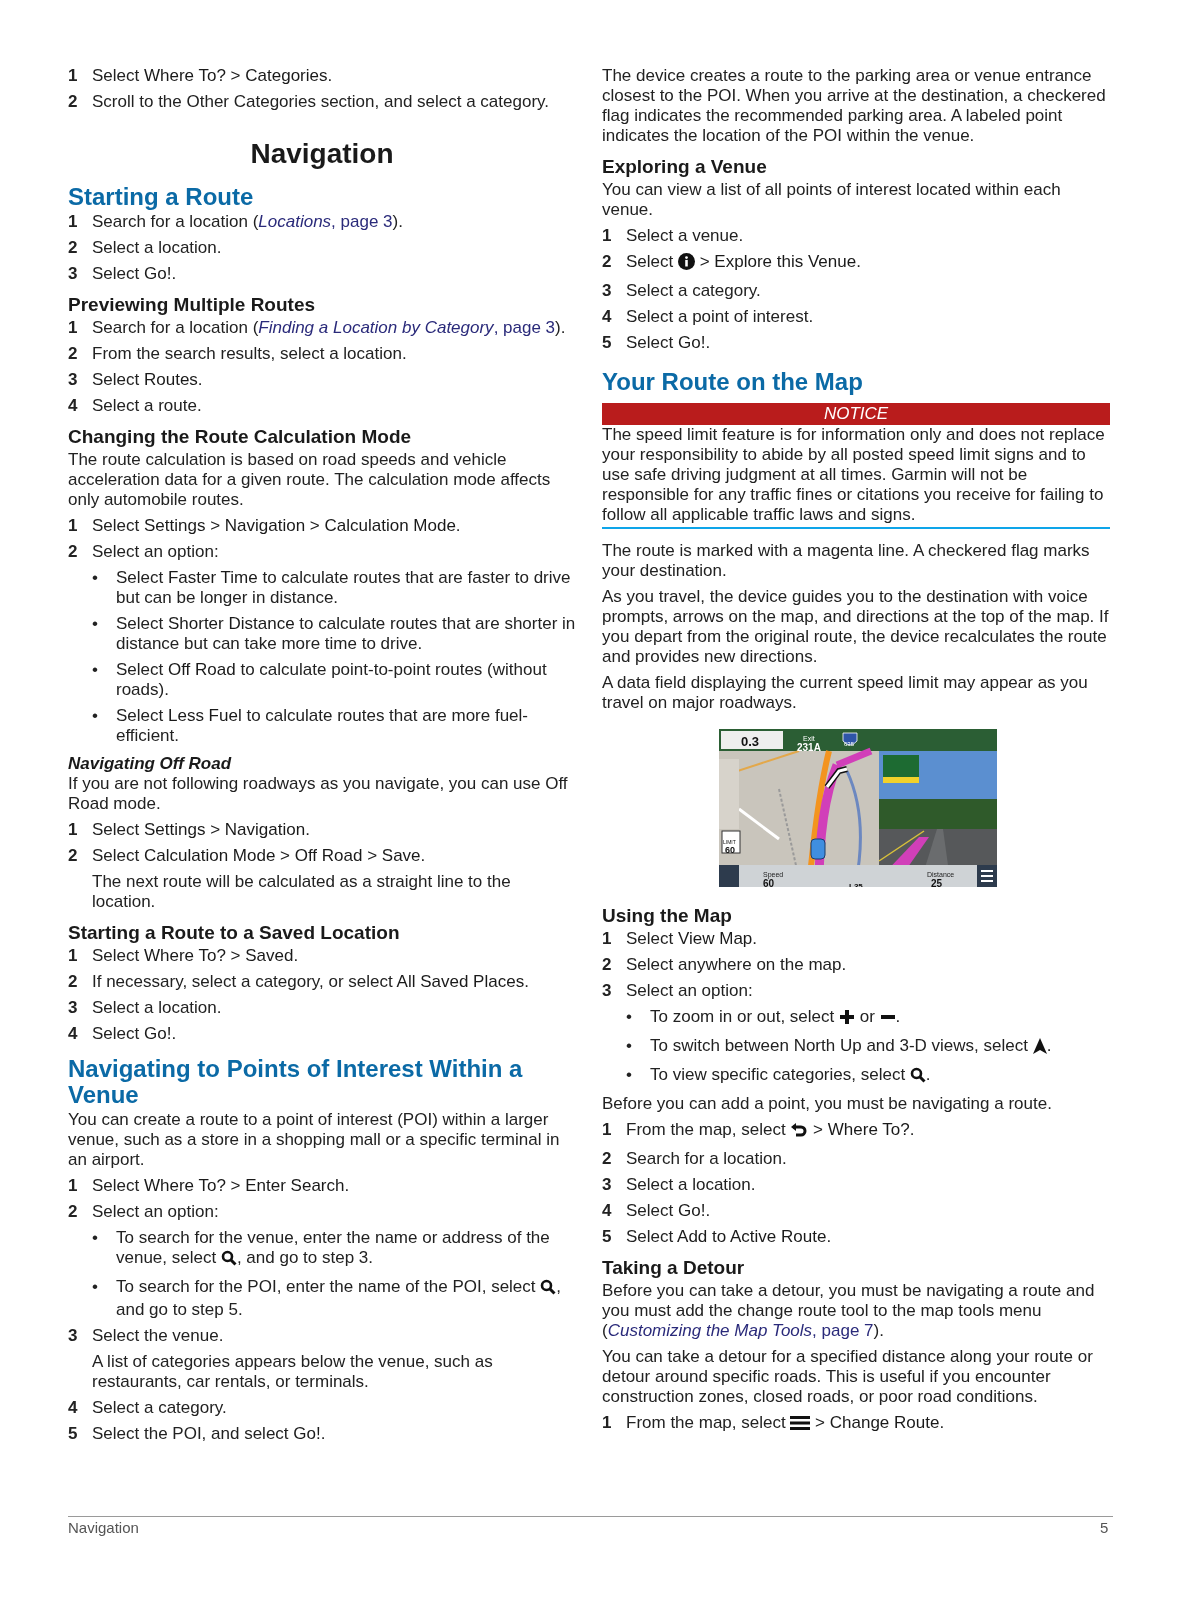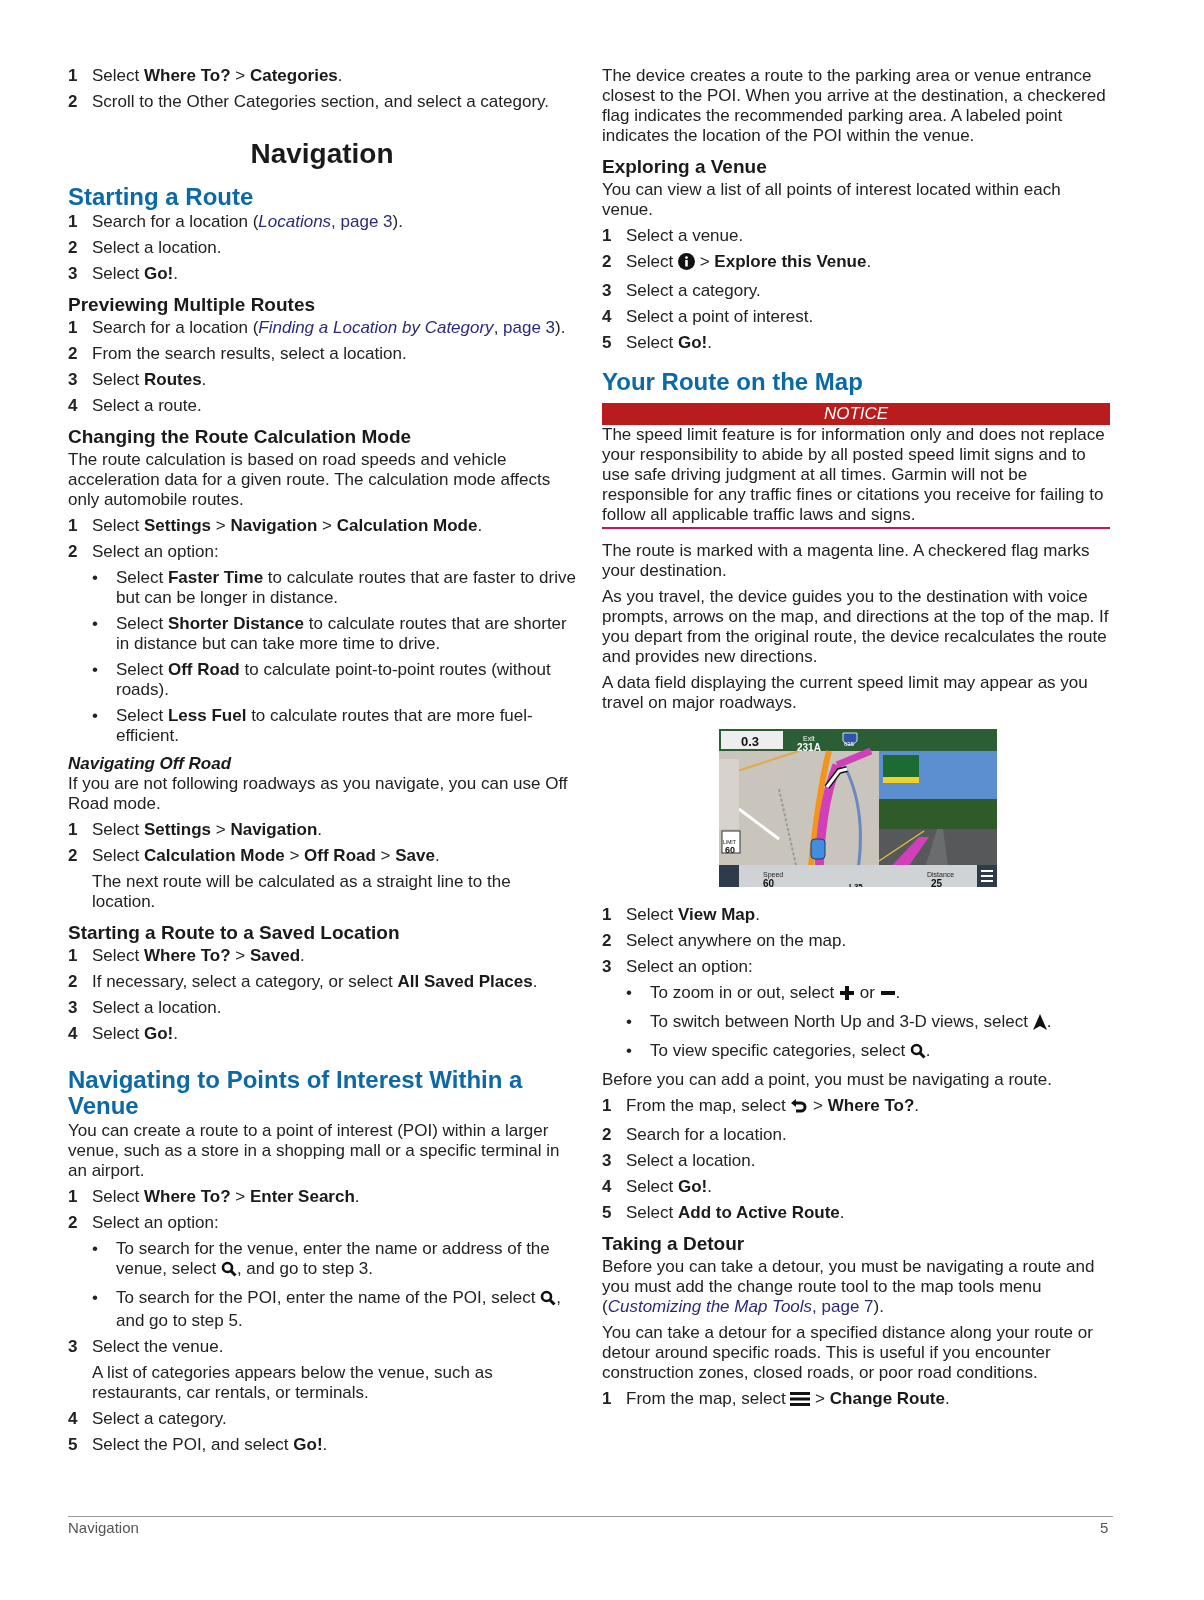--- a/index.html
+++ b/index.html
@@ -9,30 +9,30 @@
   .col-left { left: 68px; }
   .col-right { left: 602px; }
   p { margin: 0 0 6px 0; }
   .step { display: flex; margin: 0 0 6px 0; }
   .step .num { width: 24px; flex: none; font-weight: bold; }
   .step .txt { flex: 1; }
   .sub { margin: 0 0 6px 24px; }
   .bullet { display: flex; margin: 0 0 6px 24px; }
   .bullet .dot { width: 24px; flex: none; padding-left: 0; }
   .bullet .txt { flex: 1; }
-  b { font-weight: bold; color: #1a1a1a; }
+  b { font-weight: normal; color: #1a1a1a; }
   .link { color: #2a2a7a; }
   .link i { font-style: italic; text-align: center; }
   h1 { font-size: 28px; line-height: 32px; text-align: center; margin: 26px 0 14px 0; font-weight: bold; color: #1a1a1a; }
   h2 { font-size: 24px; line-height: 26px; margin: 10px 0 2px 0; font-weight: bold; color: #0b6aa6; }
   h3 { font-size: 19px; line-height: 22px; margin: 10px 0 2px 0; font-weight: bold; color: #1a1a1a; }
   h4 { font-size: 17px; line-height: 20px; margin: 8px 0 0 0; font-weight: bold; font-style: italic; color: #1a1a1a; }
   .notice-bar { background: #b91c1c; color: #ffffff; font-style: italic; text-align: center; font-size: 17px;
                 line-height: 22px; margin-top: 8px; }
-  .notice-body { border-bottom: 2px solid #be185d; padding-bottom: 2px; margin-bottom: 12px; }
+  .notice-body { border-bottom: 2px solid #0ea5e9; padding-bottom: 2px; margin-bottom: 12px; }
   .icon-inline { display: inline-block; vertical-align: -3px; }
   .mapimg { position: relative; width: 278px; height: 158px; margin: 16px 0 18px 117px; background: #a16207; overflow: hidden; }
   .footer-rule { position: absolute; left: 68px; top: 1516px; width: 1045px; height: 1px; background: #9a9a9a; }
   .footer-left { position: absolute; left: 68px; top: 1518px; font-size: 15px; color: #555555; }
   .footer-right { position: absolute; left: 1100px; top: 1518px; font-size: 15px; color: #555555; }
 </style>
 </head>
 <body>
 
 <div class="col col-left">
@@ -130,21 +130,21 @@
     </div>
   <div class="step">
       <span class="num">3</span>
       <span class="txt">Select a location.</span>
     </div>
   <div class="step">
       <span class="num">4</span>
       <span class="txt"><span>Select </span><b>Go!</b>.</span>
     </div>
 
-  <h2 style="margin-top:23px;">Navigating to Points of Interest Within a Venue</h2>
+  <h2 style="margin-top:12px;">Navigating to Points of Interest Within a Venue</h2>
   <p>You can create a route to a point of interest (POI) within a larger venue, such as a store in a shopping mall or a specific terminal in an airport.</p>
   <div class="step">
       <span class="num">1</span>
       <span class="txt"><span>Select </span><b>Where To?</b> &gt; <b>Enter Search</b>.</span>
     </div>
   <div class="step">
       <span class="num">2</span>
       <span class="txt">Select an option:</span>
     </div>
   <div class="bullet">
@@ -264,20 +264,21 @@
     <span style="position:absolute;left:125px;top:5px;font-size:6px;color:#fff;">635</span>
     <span style="position:absolute;left:4px;top:103px;font-size:5px;color:#111;">LIMIT</span>
     <span style="position:absolute;left:6px;top:111px;font-size:9px;font-weight:bold;color:#111;">60</span>
     <span style="position:absolute;left:44px;top:136px;font-size:7px;color:#222;">Speed</span>
     <span style="position:absolute;left:44px;top:145px;font-size:10px;font-weight:bold;color:#111;">60</span>
     <span style="position:absolute;left:130px;top:148px;font-size:8px;font-weight:bold;color:#111;">I-35</span>
     <span style="position:absolute;left:208px;top:136px;font-size:7px;color:#222;">Distance</span>
     <span style="position:absolute;left:212px;top:145px;font-size:10px;font-weight:bold;color:#111;">25</span>
   </div>
 
+  <h3>Using the Map</h3>
   <div class="step">
       <span class="num">1</span>
       <span class="txt"><span>Select </span><b>View Map</b>.</span>
     </div>
   <div class="step">
       <span class="num">2</span>
       <span class="txt">Select anywhere on the map.</span>
     </div>
   <div class="step">
       <span class="num">3</span>

